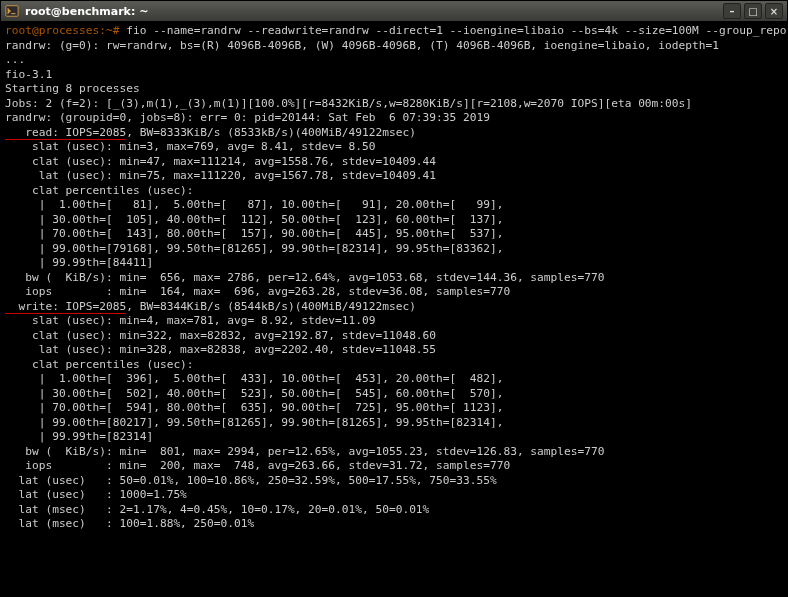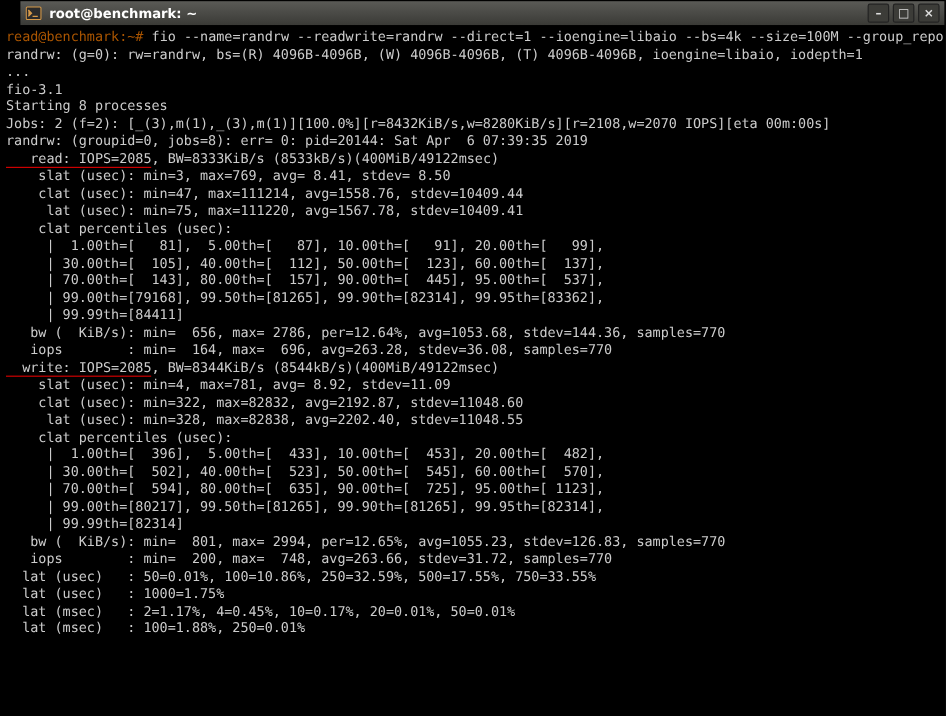--- a/index.html
+++ b/index.html
@@ -23,21 +23,20 @@
     height: 20px;
     background: linear-gradient(to bottom, #5a5a56, #3a3a36);
     display: flex;
     align-items: center;
     padding: 0 4px;
     border-bottom: 1px solid #000;
     color: #fff;
     font-family: "DejaVu Sans", sans-serif;
     font-size: 11px;
     font-weight: bold;
-    margin-left: 16px;
   }
   .titlebar .ticon {
     width: 14px;
     height: 14px;
     margin-right: 6px;
     display: flex;
     align-items: center;
     justify-content: center;
   }
   .titlebar .title {
@@ -90,27 +89,27 @@
           <path d="M7 11 L12 11" stroke="#d89b4a" stroke-width="1.2"></path>
         </svg>
     </span>
     <span class="title">root@benchmark: ~</span>
     <div class="controls">
       <div class="ctrl">–</div>
       <div class="ctrl">□</div>
       <div class="ctrl">×</div>
     </div>
   </div>
-  <div class="terminal"><span class="prompt-user">read@benchmark</span><span class="prompt-sym">:</span><span class="prompt-path">~</span><span class="prompt-sym">#</span> <span>fio --name=randrw --readwrite=randrw --direct=1 --ioengine=libaio --bs=4k --size=100M --group_reporting --numjobs=8</span>
+  <div class="terminal"><span class="prompt-user">root@processes</span><span class="prompt-sym">:</span><span class="prompt-path">~</span><span class="prompt-sym">#</span> <span>fio --name=randrw --readwrite=randrw --direct=1 --ioengine=libaio --bs=4k --size=100M --group_reporting --numjobs=8</span>
 <span>randrw: (g=0): rw=randrw, bs=(R) 4096B-4096B, (W) 4096B-4096B, (T) 4096B-4096B, ioengine=libaio, iodepth=1
 ...
 fio-3.1
 Starting 8 processes
 Jobs: 2 (f=2): [_(3),m(1),_(3),m(1)][100.0%][r=8432KiB/s,w=8280KiB/s][r=2108,w=2070 IOPS][eta 00m:00s]</span>
-<span>randrw: (groupid=0, jobs=8): err= 0: pid=20144: Sat Apr  6 07:39:35 2019</span>
+<span>randrw: (groupid=0, jobs=8): err= 0: pid=20144: Sat Feb  6 07:39:35 2019</span>
 <span class="underline-red">   read: IOPS=2085</span><span>, BW=8333KiB/s (8533kB/s)(400MiB/49122msec)</span>
 <span>    slat (usec): min=3, max=769, avg= 8.41, stdev= 8.50
     clat (usec): min=47, max=111214, avg=1558.76, stdev=10409.44
      lat (usec): min=75, max=111220, avg=1567.78, stdev=10409.41
     clat percentiles (usec):
      |  1.00th=[   81],  5.00th=[   87], 10.00th=[   91], 20.00th=[   99],
      | 30.00th=[  105], 40.00th=[  112], 50.00th=[  123], 60.00th=[  137],
      | 70.00th=[  143], 80.00th=[  157], 90.00th=[  445], 95.00th=[  537],
      | 99.00th=[79168], 99.50th=[81265], 99.90th=[82314], 99.95th=[83362],
      | 99.99th=[84411]

